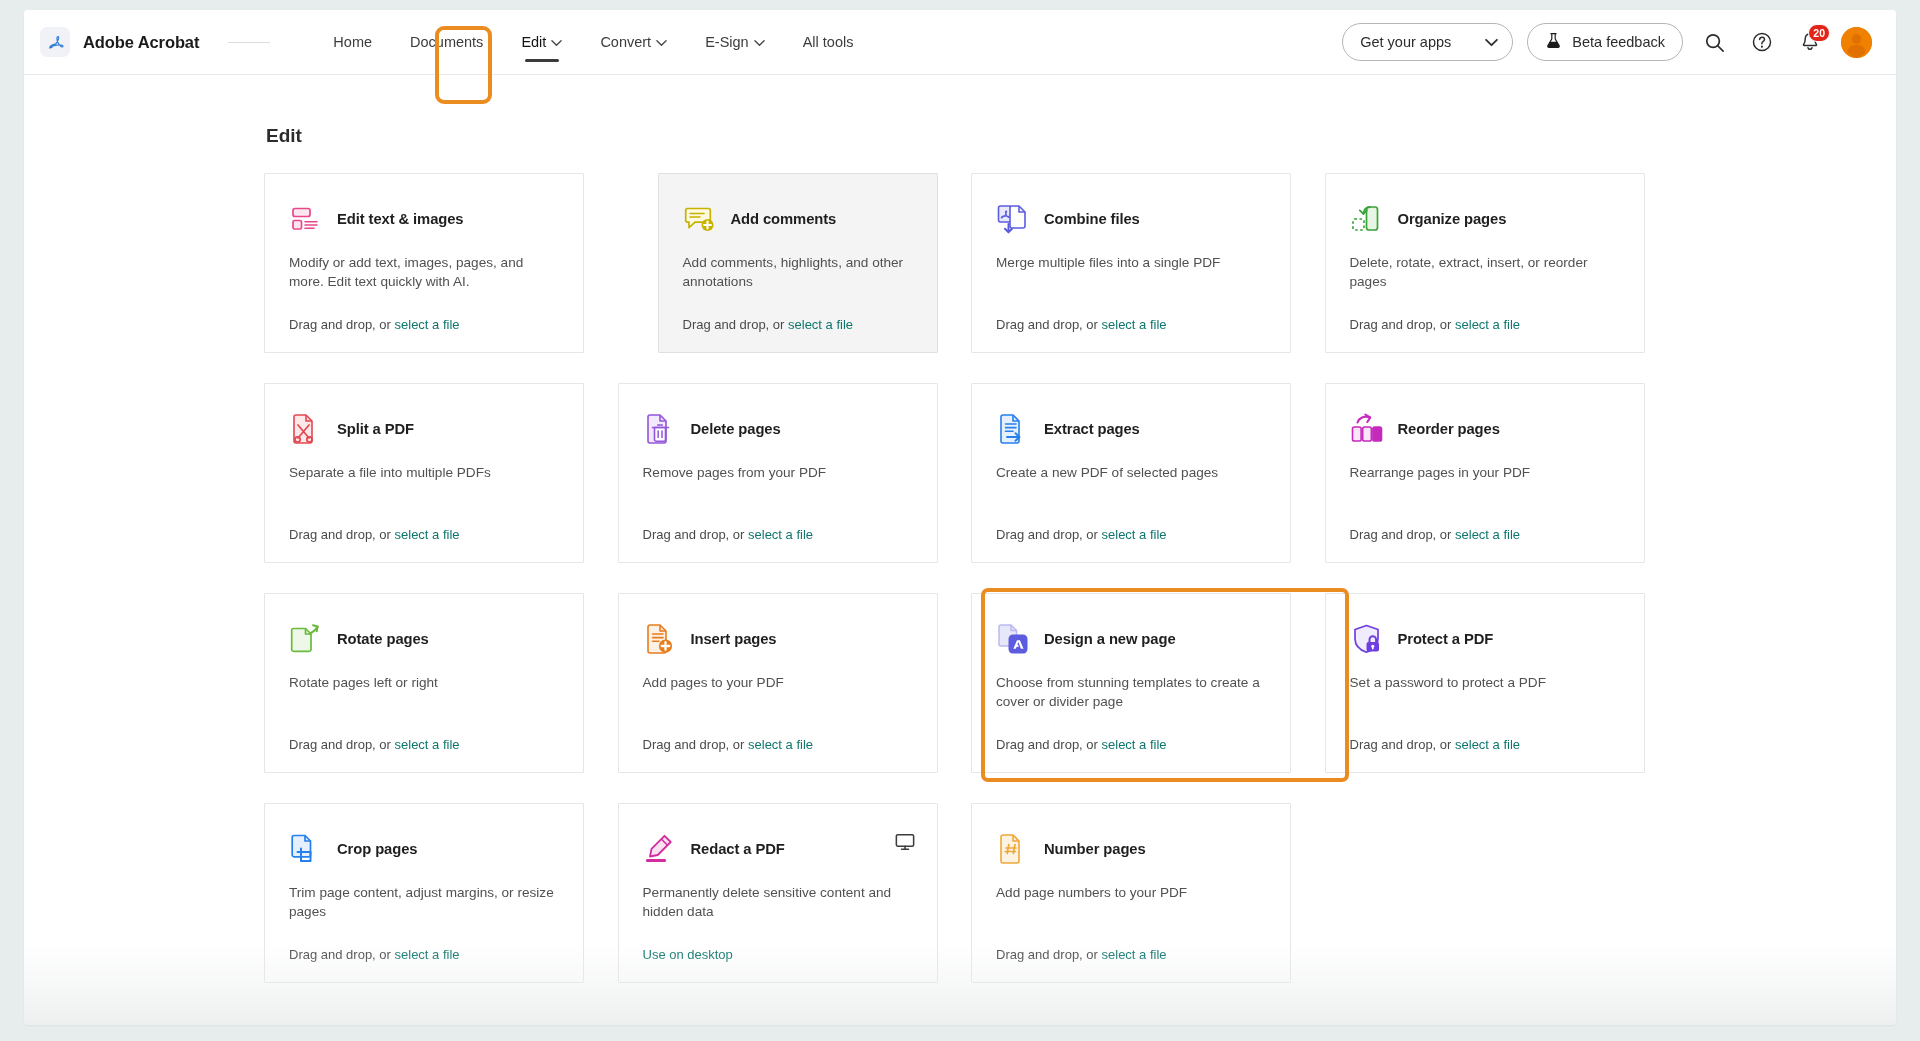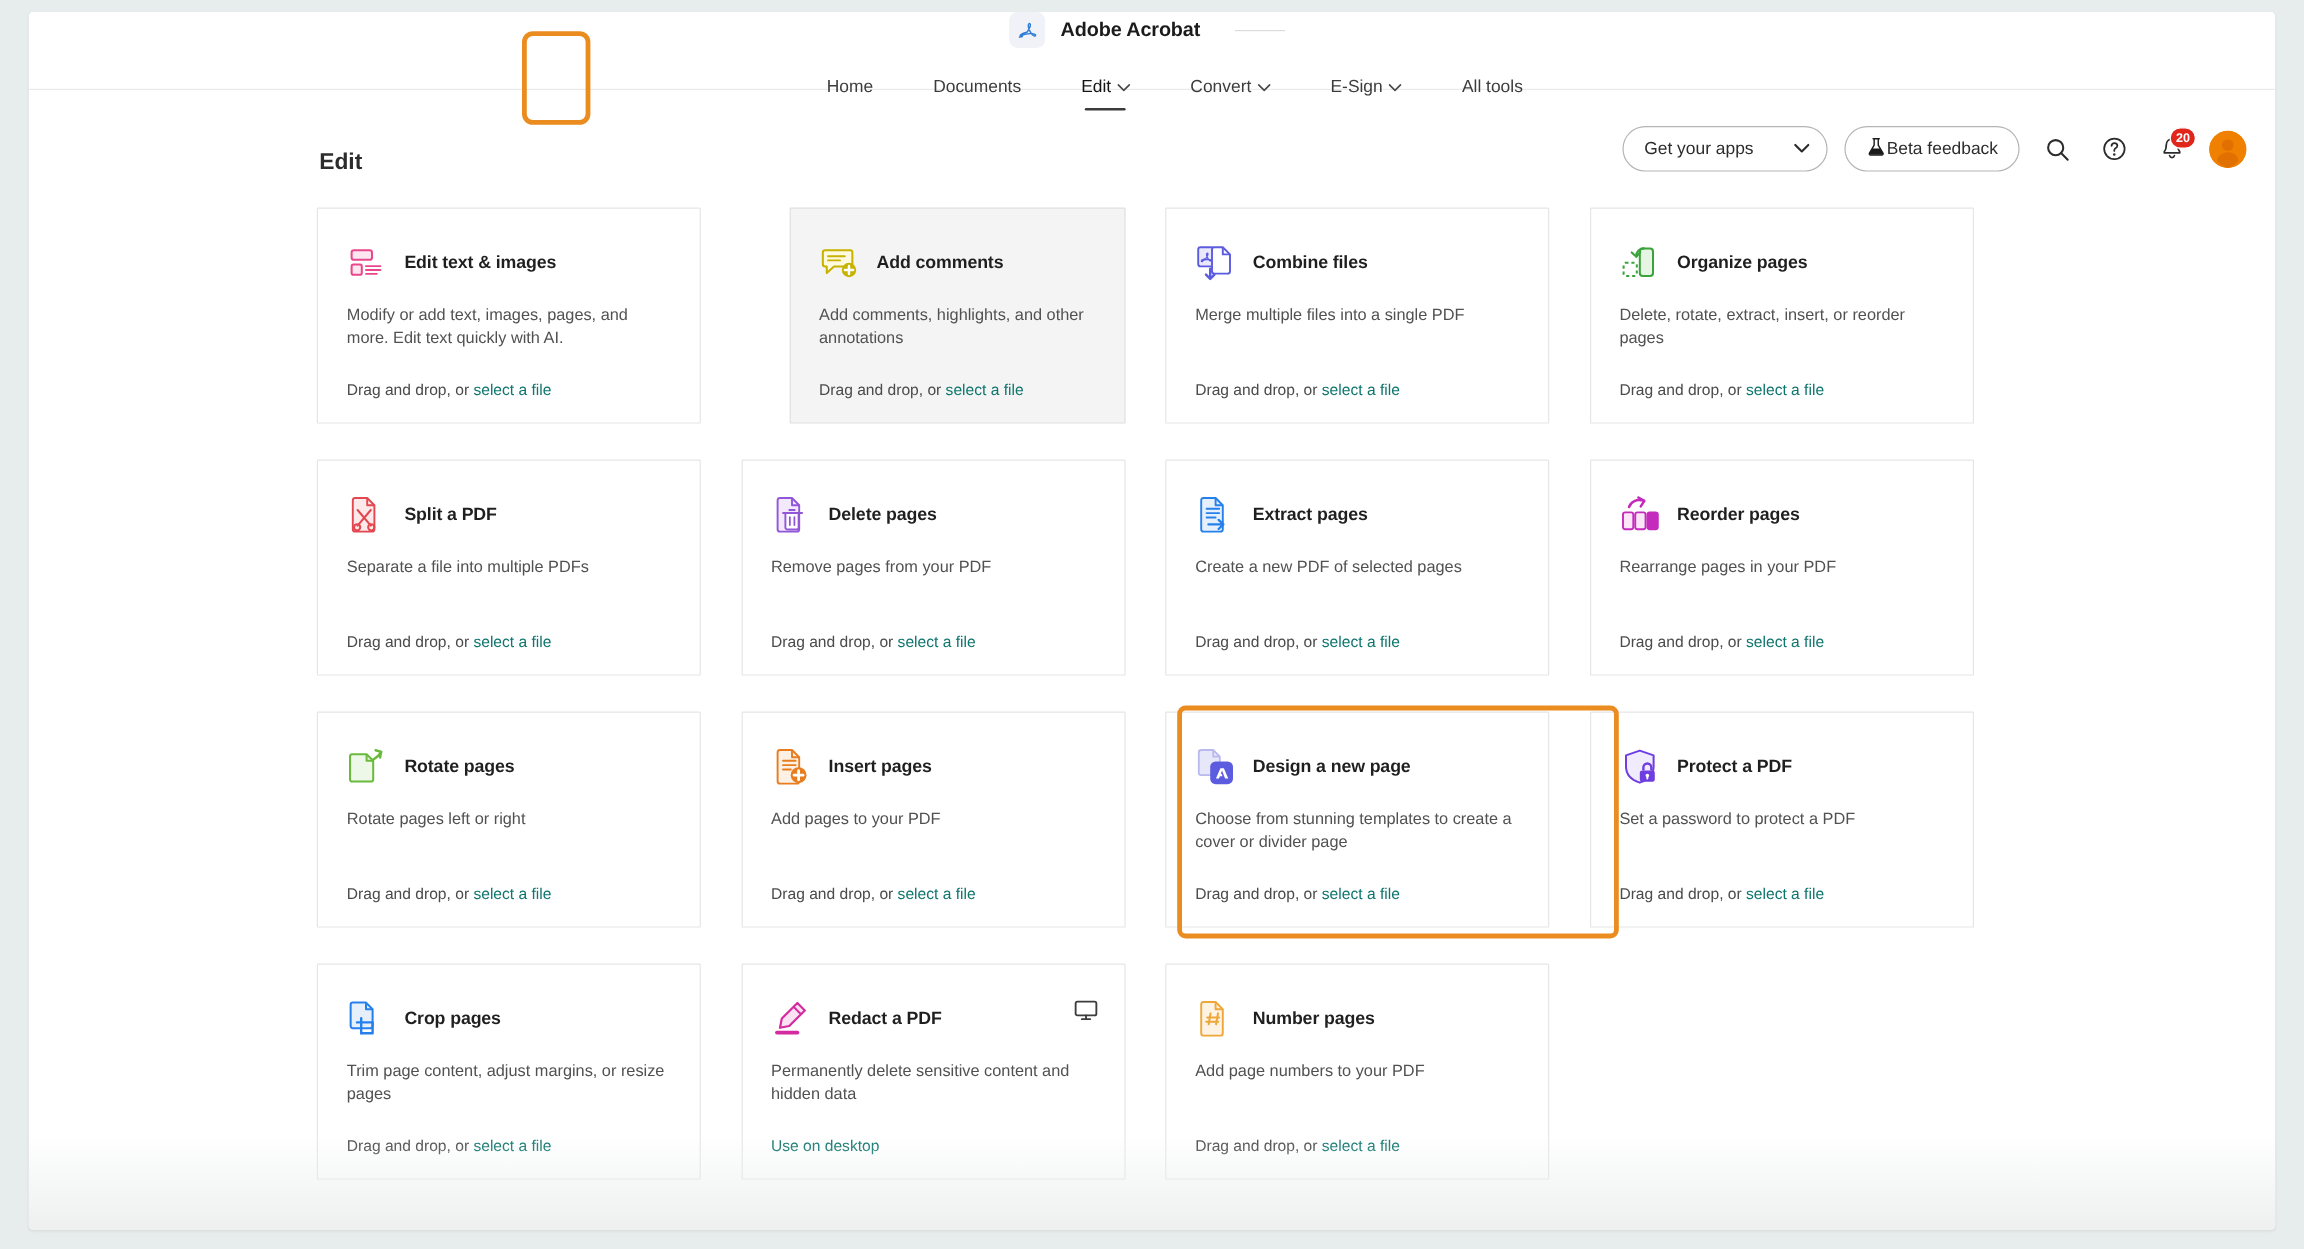--- a/index.html
+++ b/index.html
@@ -26,37 +26,36 @@
 
   
   .header {
     position: relative;
     height: 65px;
     background: #ffffff;
     border-bottom: 1px solid #eaeaea;
     display: flex;
     align-items: center;
     padding: 0 24px 0 16px;
-    flex-direction: column;
   }
   .brand { display: flex; align-items: center; gap: 13px; flex: 0 0 auto; }
   .brand-logo {
     width: 30px; height: 30px; border-radius: 7px;
     background: #f0f2f7;
     display: flex; align-items: center; justify-content: center;
   }
   .brand-name {
     font-size: 16.5px; font-weight: bold; color: #1b1b1b;
     letter-spacing: -0.1px; white-space: nowrap;
   }
   .brand-rule {
     width: 42px; height: 1px; background: #dcdcdc; margin-left: 16px;
   }
 
-  .nav { display: flex; align-items: center; gap: 16px; margin-left: 46px; height: 65px; }
+  .nav { display: flex; align-items: center; gap: 4px; margin-left: 46px; height: 65px; }
   .nav-item {
     position: relative;
     display: flex; align-items: center; gap: 5px;
     font-size: 14.5px; color: #3c3c3c;
     padding: 0 17px; height: 65px; cursor: pointer;
     white-space: nowrap;
   }
   .nav-item.active { color: #141414; }
   .nav-item.active::after {
     content: ""; position: absolute; left: 50%; transform: translateX(-50%);
@@ -73,21 +72,21 @@
   }
   #annot-edit-tab { left: 411px; top: 16px; width: 57px; height: 78px; }
   #annot-design-card {
     left: 957px; top: 578px; width: 368px; height: 194px; border-radius: 7px;
   }
 
   .header-right {
     margin-left: auto; display: flex; align-items: center; gap: 14px;
   }
   .pill {
-    display: flex; align-items: center; 
+    display: flex; align-items: center; gap: 10px;
     height: 38px; border: 1px solid #b5b5b5; border-radius: 20px;
     padding: 0 17px; font-size: 14.5px; color: #2c2c2c;
     background: #fff; cursor: pointer; white-space: nowrap;
   }
   .pill.apps { padding-right: 14px; gap: 34px; }
   .icon-btn {
     width: 34px; height: 34px; border-radius: 50%;
     display: flex; align-items: center; justify-content: center;
     cursor: pointer; position: relative; flex: 0 0 auto;
   }

